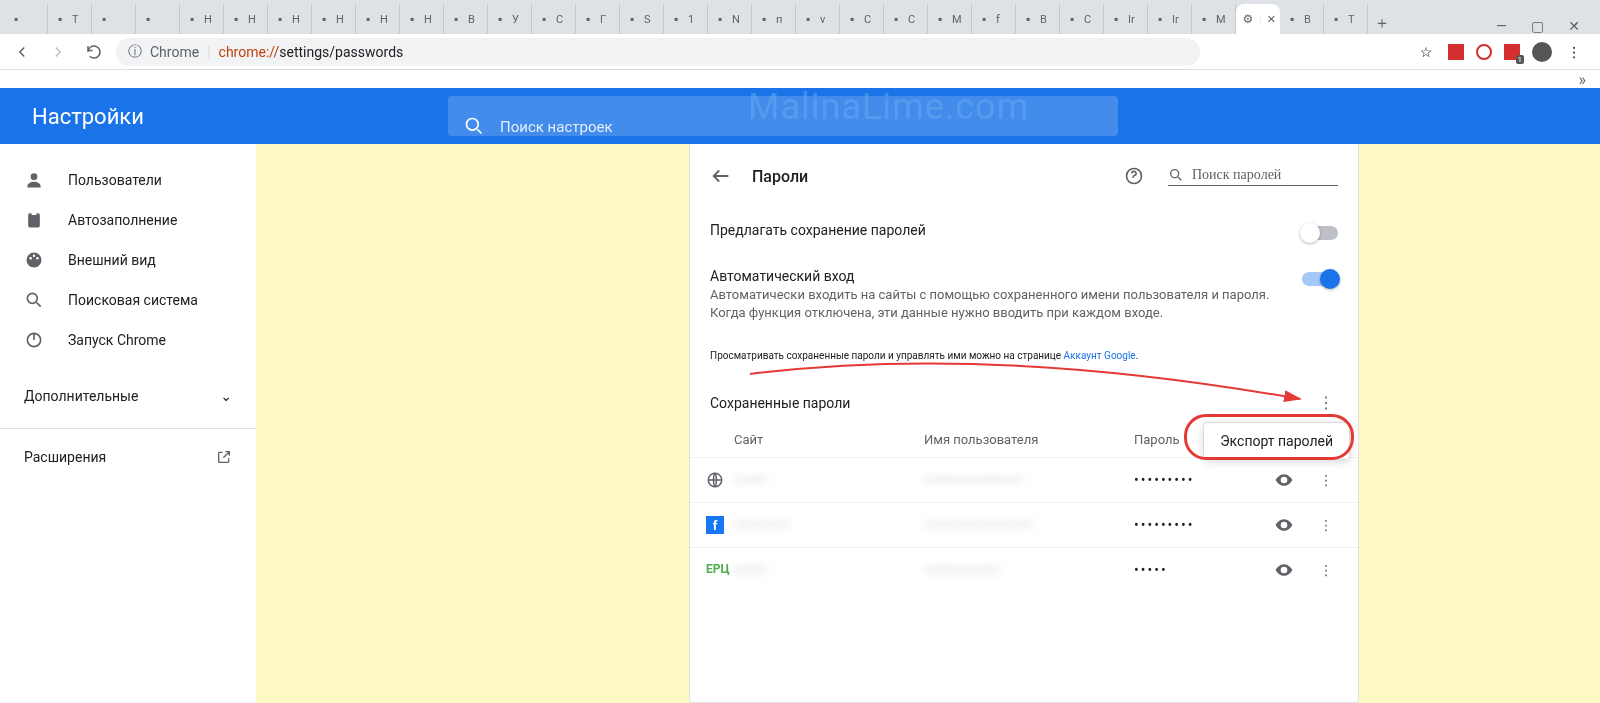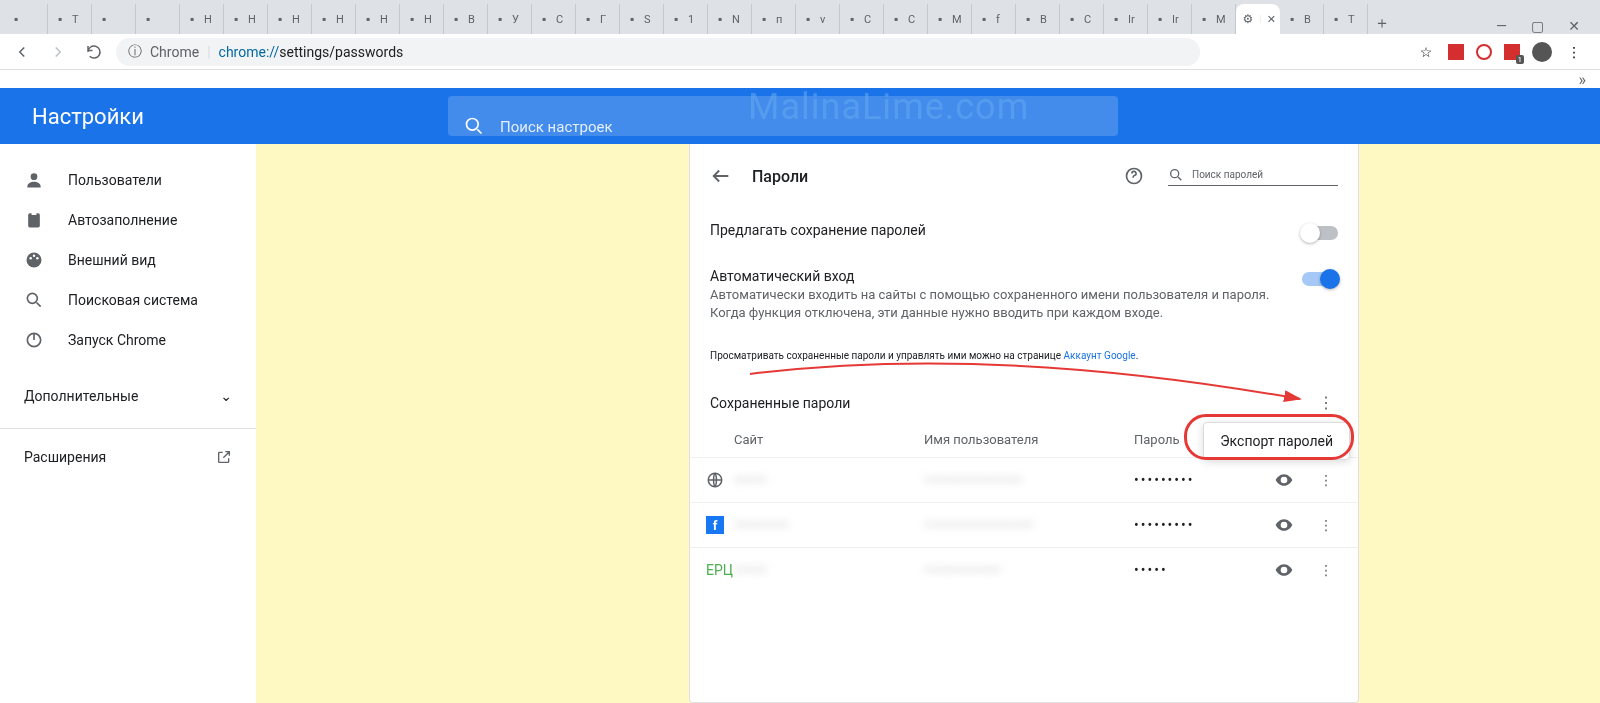--- a/index.html
+++ b/index.html
@@ -13,21 +13,21 @@
 .tab-title { white-space: nowrap; overflow: hidden; }
 .tab-close { display: flex; align-items: center; margin-left: 2px; }
 .new-tab { width: 28px; display: flex; align-items: center; justify-content: center; color: #5f6368; }
 .window-controls { margin-left: auto; display: flex; align-items: center; gap: 24px; padding: 0 16px; color: #5f6368; }
 .window-controls span { font-size: 14px; }
 
 .addr-bar { height: 36px; background: #fff; display: flex; align-items: center; padding: 0 8px; gap: 8px; border-bottom: 1px solid #e0e0e0; }
 .nav-btn { width: 28px; height: 28px; display: flex; align-items: center; justify-content: center; color: #5f6368; border-radius: 50%; }
 .nav-btn.disabled { color: #bdc1c6; }
 .omnibox { flex: 1; height: 28px; background: #f1f3f4; border-radius: 14px; display: flex; align-items: center; padding: 0 12px; gap: 8px; font-size: 14px; color: #5f6368; margin-right: 200px; }
-.omnibox .url-dim { color: #0369a1; }
+.omnibox .url-dim { color: #c2410c; }
 .omnibox .url-main { color: #202124; }
 .ext-icons { display: flex; align-items: center; gap: 12px; padding: 0 8px; }
 .ext-icon { width: 20px; height: 20px; display: flex; align-items: center; justify-content: center; font-size: 14px; }
 .overflow-row { height: 18px; display: flex; justify-content: flex-end; padding: 0 14px; color: #5f6368; }
 
 
 .settings-header { height: 56px; background: #1a73e8; display: flex; align-items: center; color: #fff; }
 .settings-title { width: 448px; padding-left: 32px; font-size: 22px; font-weight: 400; }
 .search-wrap { flex: 0 0 670px; height: 40px; background: rgba(255,255,255,0.18); border-radius: 4px; display: flex; align-items: flex-end; padding: 0 16px; gap: 16px; position: relative; }
 .search-wrap input { flex: 1; background: transparent; border: none; color: #fff; font-size: 15px; outline: none; }
@@ -44,21 +44,21 @@
 .sb-link { height: 40px; display: flex; align-items: center; padding: 0 24px; justify-content: space-between; color: #202124; }
 
 .content-area { flex: 1; background: #fef9c3; display: flex; justify-content: center; padding-left: 192px; }
 .settings-card { width: 670px; border: 1px solid #e0e0e0; border-top: none; border-radius: 0 0 4px 4px; background: #fff; position: relative; }
 
 .card-header { height: 64px; display: flex; align-items: center; padding: 0 20px; gap: 20px; }
 .card-header .back { color: #5f6368; }
 .card-header .title { font-size: 16px; color: #202124; font-weight: 500; flex: 1; }
 .card-header .help { color: #5f6368; width: 24px; }
 .pwd-search { display: flex; align-items: center; gap: 8px; border-bottom: 1px solid #5f6368; padding-bottom: 2px; width: 170px; }
-.pwd-search input { border: none; outline: none; font-size: 10px; width: 130px; }
+.pwd-search input { border: none; outline: none; font-size: 14px; width: 130px; font-family: Liberation Serif, serif; }
 .pwd-search input::placeholder { color: #5f6368; }
 
 .setting-row { padding: 14px 20px; display: flex; align-items: flex-start; justify-content: space-between; }
 .setting-text { flex: 1; }
 .setting-title { font-size: 14px; color: #202124; }
 .setting-desc { font-size: 13px; color: #5f6368; margin-top: 2px; line-height: 1.4; }
 .toggle { width: 36px; height: 14px; border-radius: 7px; position: relative; margin-top: 4px; }
 .toggle.off { background: #bdc1c6; }
 .toggle.on { background: #a5c8f7; }
 .toggle::after { content: ""; position: absolute; width: 20px; height: 20px; border-radius: 50%; top: -3px; box-shadow: 0 1px 3px rgba(0,0,0,0.3); }
@@ -444,21 +444,21 @@
               <span class="eye">
                 <svg width="20" height="20" viewBox="0 0 24 24" fill="#5f6368">
                   <path d="M12 5c-5 0-9 4.5-10 7 1 2.5 5 7 10 7s9-4.5 10-7c-1-2.5-5-7-10-7zm0 11a4 4 0 1 1 0-8 4 4 0 0 1 0 8z"></path>
                   <circle cx="12" cy="12" r="2" fill="#fff"></circle>
                 </svg>
               </span>
               <span class="rmore">⋮</span>
             </div>
             <div class="trow">
               <span class="favicon">
-                <div style="width:22px;height:16px;color:#4caf50;font-weight:normal;font-size:14px">ЕРЦ</div>
+                <div style="width:22px;height:16px;color:#4caf50;font-weight:bold;font-size:12px">ЕРЦ</div>
               </span>
               <span class="site blur">———</span>
               <span class="user blur">———————</span>
               <span class="pass">•••••</span>
               <span class="eye">
                 <svg width="20" height="20" viewBox="0 0 24 24" fill="#5f6368">
                   <path d="M12 5c-5 0-9 4.5-10 7 1 2.5 5 7 10 7s9-4.5 10-7c-1-2.5-5-7-10-7zm0 11a4 4 0 1 1 0-8 4 4 0 0 1 0 8z"></path>
                   <circle cx="12" cy="12" r="2" fill="#fff"></circle>
                 </svg>
               </span>

